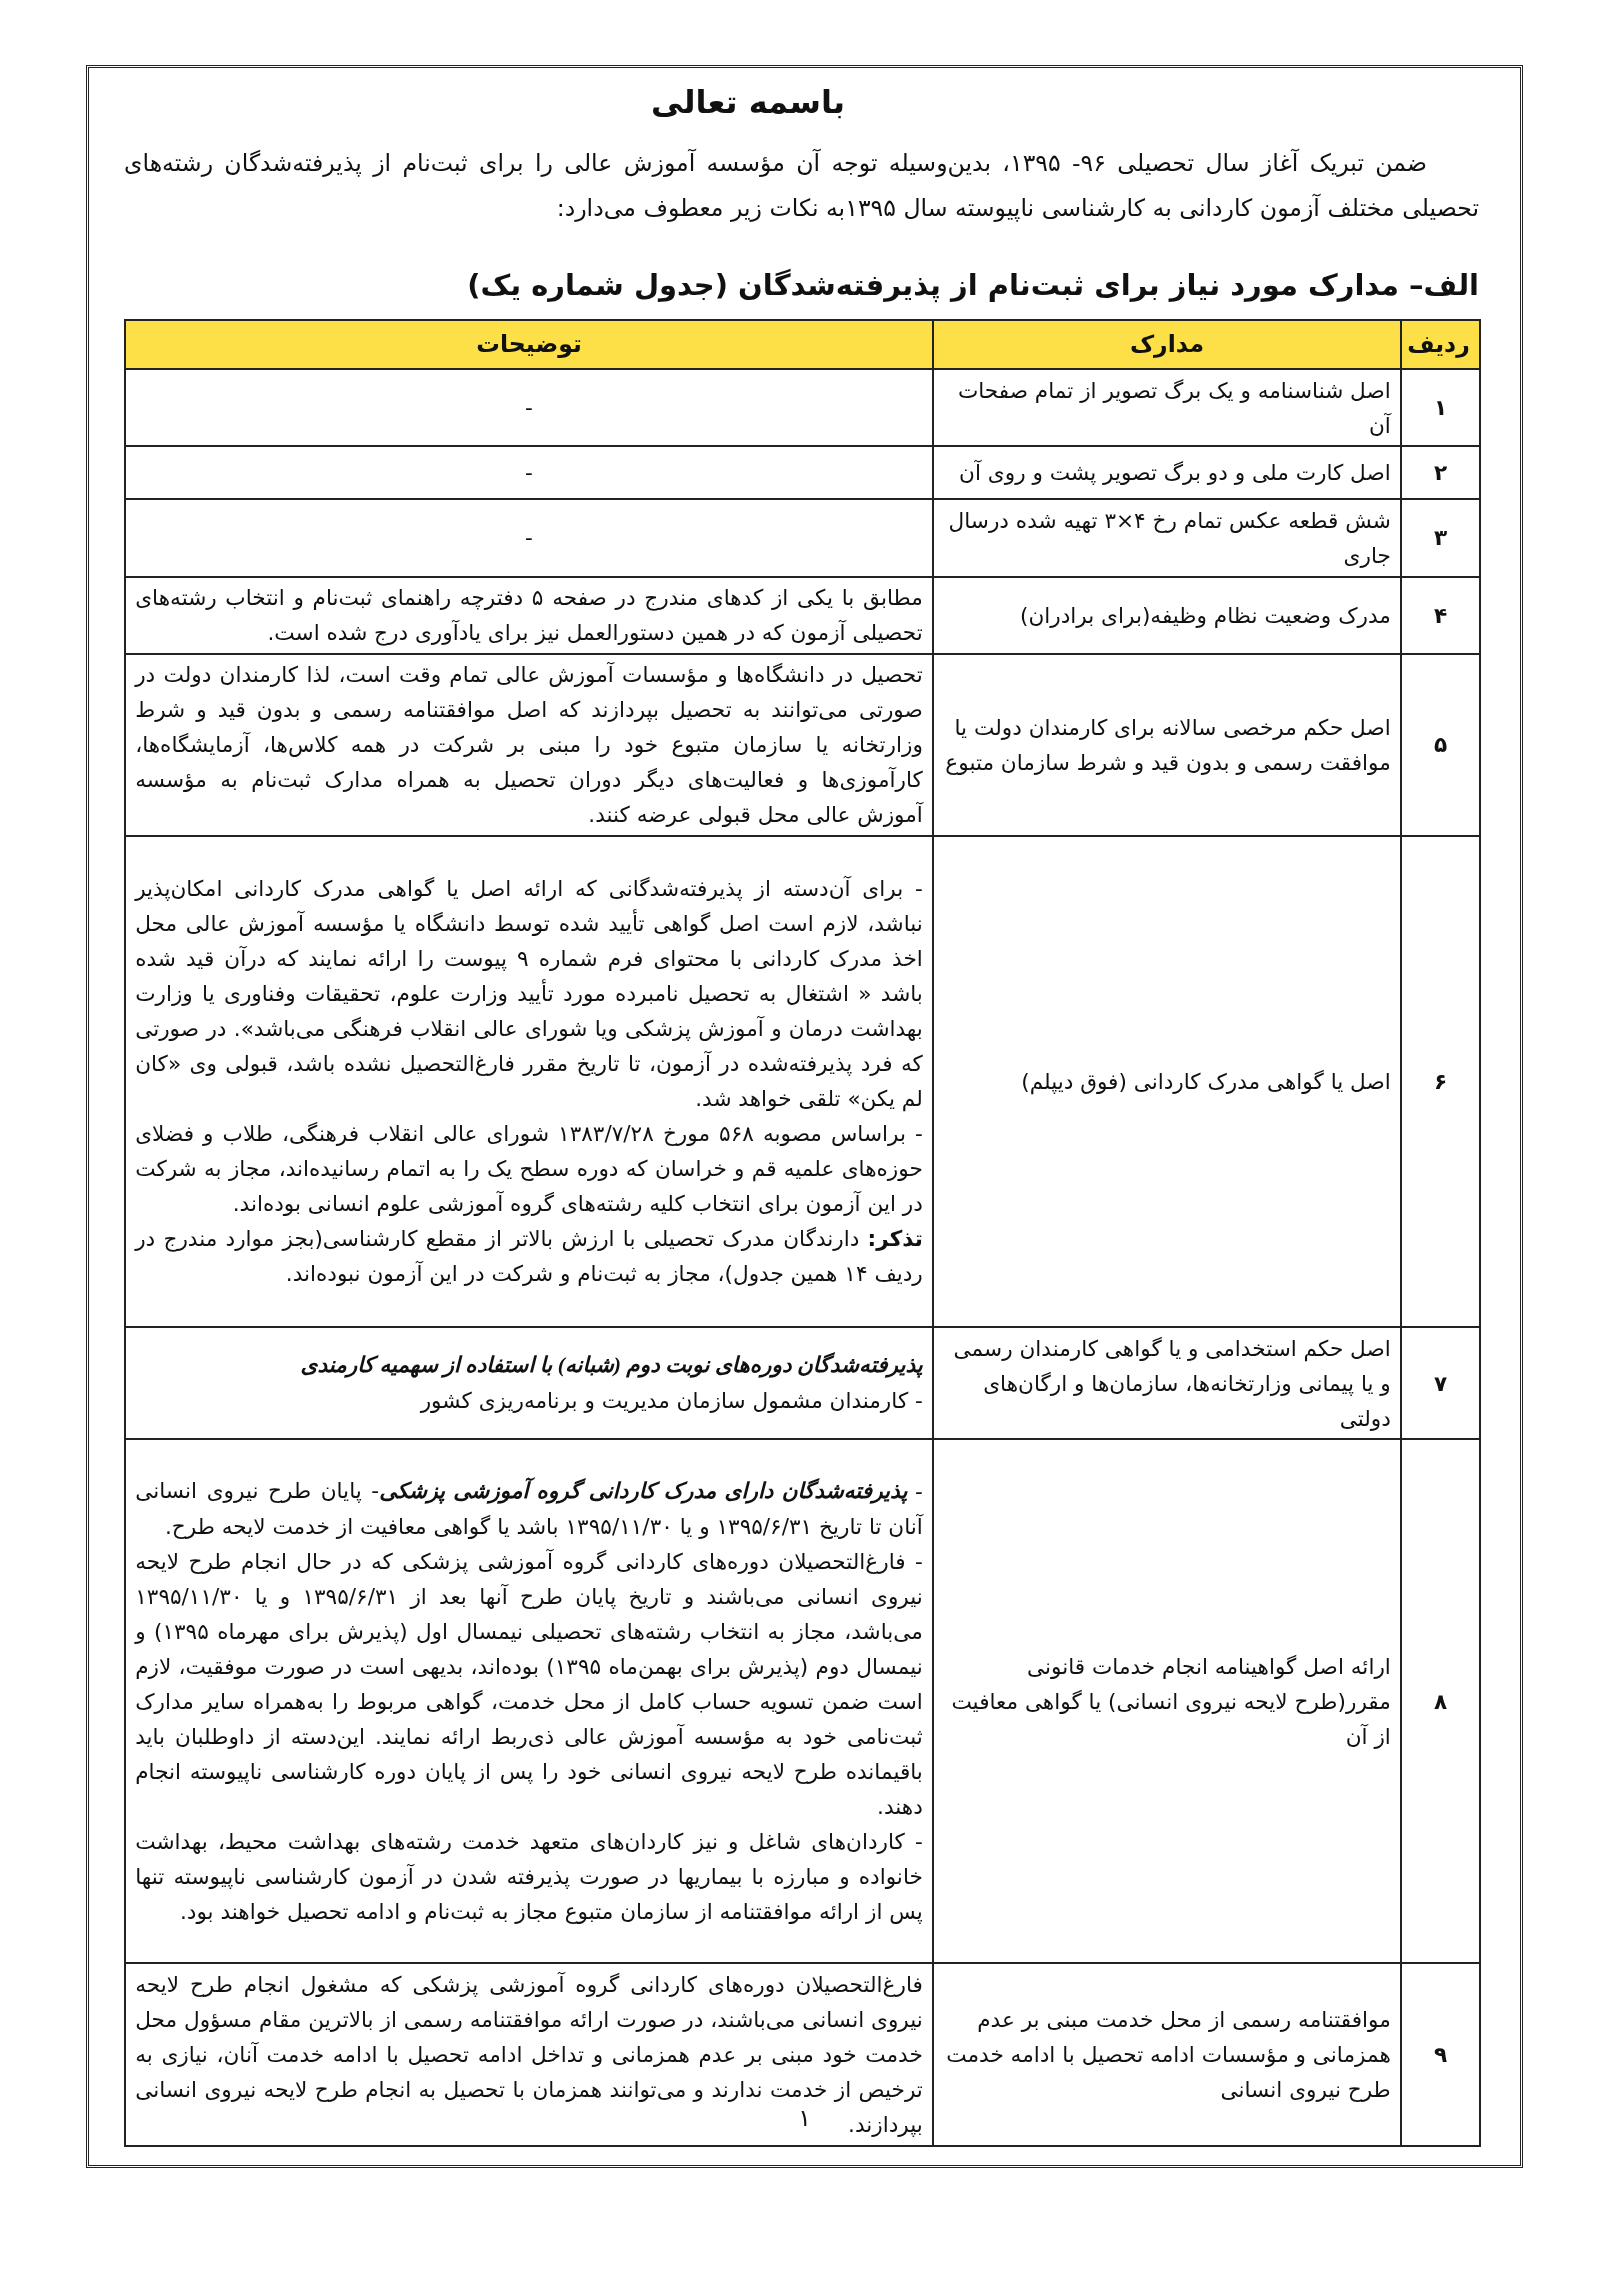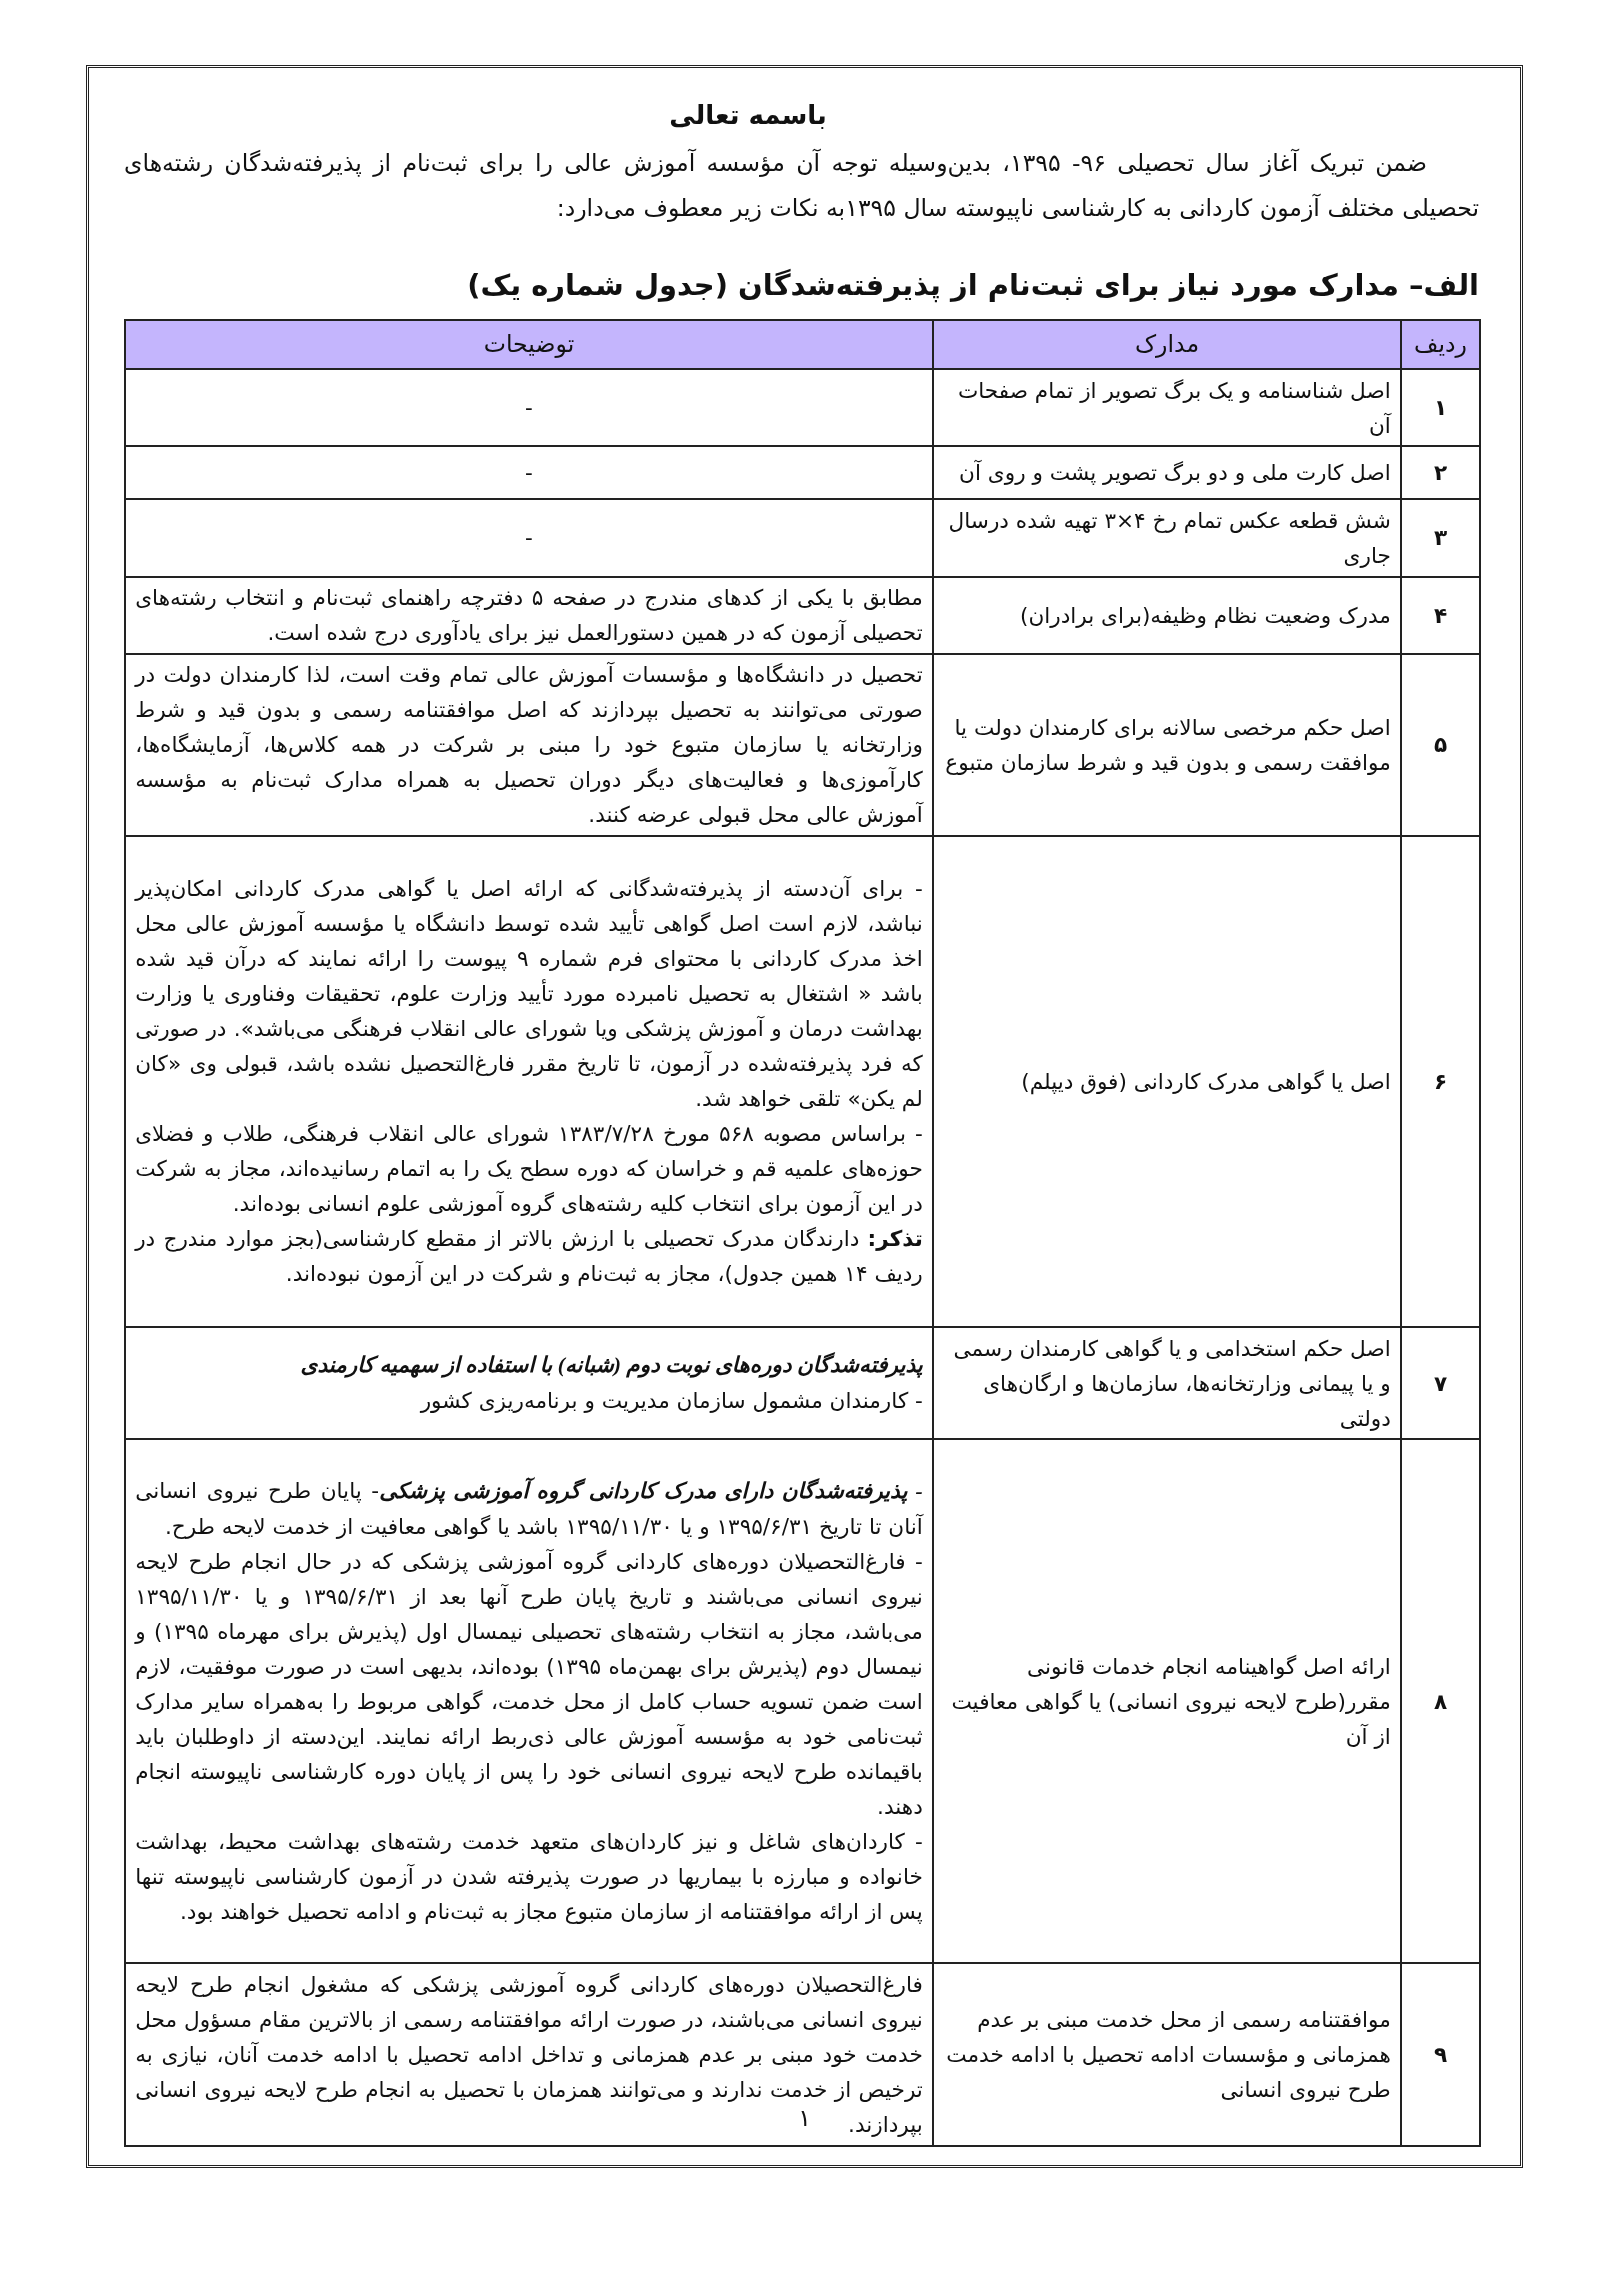--- a/index.html
+++ b/index.html
@@ -1,30 +1,30 @@
 <!DOCTYPE html>
 <html style="font-size:10.5px"><head>
 <meta charset="utf-8">
 <style>
   html, body { margin:0; padding:0; background:#ffffff; }
   body { width:1624px; height:2295px; position:relative; overflow:hidden;
          font-family:"DejaVu Sans", sans-serif; color:#111; }
   .frame { position:absolute; left:86px; top:65px; width:1437px; height:2103px;
            border:3.3px double #222; box-sizing:border-box; }
-  .title { position:absolute; left:86px; width:1324px; top:100px; text-align:center;
-           font-weight:bold; font-size:26px; direction:rtl; }
+  .title { position:absolute; left:86px; width:1324px; top:83px; text-align:center;
+           font-weight:bold; font-size:32px; direction:rtl; }
   .intro { position:absolute; left:124px; width:1355px; top:141px; direction:rtl;
            text-align:justify; font-size:23.6px; line-height:45px; text-indent:52px; }
   .section { position:absolute; right:145px; top:268px; direction:rtl; font-weight:bold;
              font-size:29px; }
   table.docs { position:absolute; left:124px; top:319px; width:1355px; direction:rtl;
                border-collapse:collapse; table-layout:fixed; }
   table.docs td, table.docs th { border:2px solid #222; vertical-align:middle;
                font-size:21.6px; line-height:35px; padding:2.6px 9.2px; }
-  table.docs th { background:#c4b5fd; font-weight:normal; font-size:23.6px; height:42px; }
+  table.docs th { background:#fde047; font-weight:bold; font-size:23.6px; height:42px; }
   table.docs th.c-num { text-align:center; }
   td.c-num { text-align:center; font-weight:bold; font-size:25px; }
   td.c-doc { text-align:right; }
   td.c-desc { text-align:justify; }
   td.dash { text-align:center; }
   .para { margin:0; }
   .bi { font-weight:bold; font-style:italic;font-family:Liberation Serif, serif; }
   .u { font-weight:bold; }
   .pagenum { position:absolute; left:86px; width:1437px; top:2104px; text-align:center;
              font-size:23.6px; }

